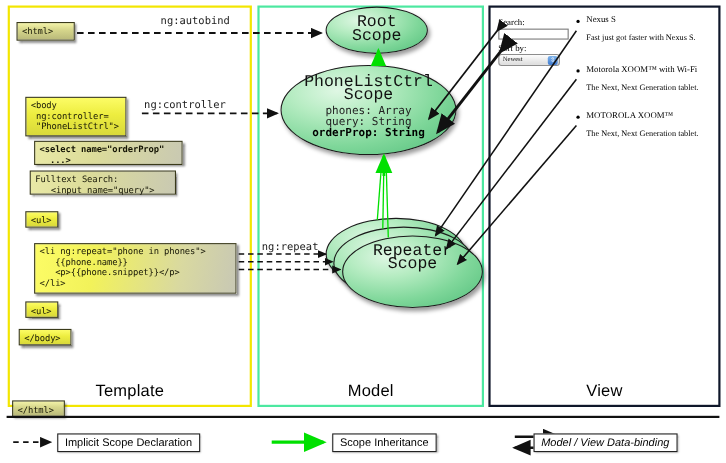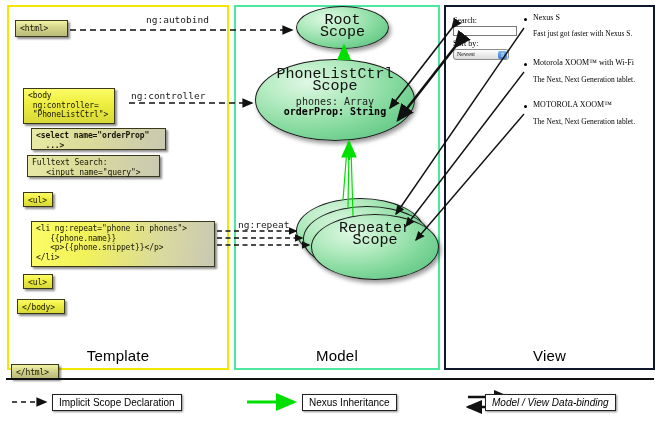--- a/index.html
+++ b/index.html
@@ -230,20 +230,21 @@
   <div class="scope" id="root-scope" style="left:296px; top:6px; width:93px; height:43px;">
     <div class="sc-title" style="margin-top:8px;">Root</div>
     <div class="sc-title">Scope</div>
   </div>
 
   <div class="scope" id="phonelistctrl-scope" style="left:255px; top:59px; width:160px; height:82px;">
     <div class="sc-title" style="margin-top:9px;">PhoneListCtrl</div>
     <div class="sc-title">Scope</div>
     <div class="sc-props" style="margin-top:4px;">
       <div>phones: Array</div>
+      <div>query: String</div>
       <div class="b">orderProp: String</div>
     </div>
   </div>
 
   <div class="scope" style="left:296px; top:198px; width:128px; height:66px;"></div>
   <div class="scope" style="left:303px; top:206px; width:128px; height:66px;"></div>
   <div class="scope" id="repeater-scope" style="left:311px; top:214px; width:128px; height:66px;">
     <div class="sc-title" style="margin-top:8px;">Repeater</div>
     <div class="sc-title">Scope</div>
   </div>
@@ -318,16 +319,16 @@
 
     <line x1="12" y1="402" x2="46" y2="402" stroke="#111" stroke-width="1.6" stroke-dasharray="5,4" marker-end="url(#ah-black)"></line>
 
     <line x1="247" y1="402" x2="294" y2="402" stroke="#00e000" stroke-width="3" marker-end="url(#ah-green)"></line>
 
     <line x1="468" y1="397" x2="508" y2="397" stroke="#111" stroke-width="2.4" marker-end="url(#ah-black)"></line>
     <line x1="508" y1="407" x2="468" y2="407" stroke="#111" stroke-width="2.4" marker-end="url(#ah-black)"></line>
   </svg>
 
   <div class="legend-box" style="left:52px; top:394px; height:17px;">Implicit Scope Declaration</div>
-  <div class="legend-box" style="left:302px; top:394px; height:17px;">Nexus Inheritance</div>
+  <div class="legend-box" style="left:302px; top:394px; height:17px;">Scope Inheritance</div>
   <div class="legend-box" style="left:485px; top:394px; height:17px;font-style:italic;">Model / View Data-binding</div>
 
 </div>
 
 </body></html>

